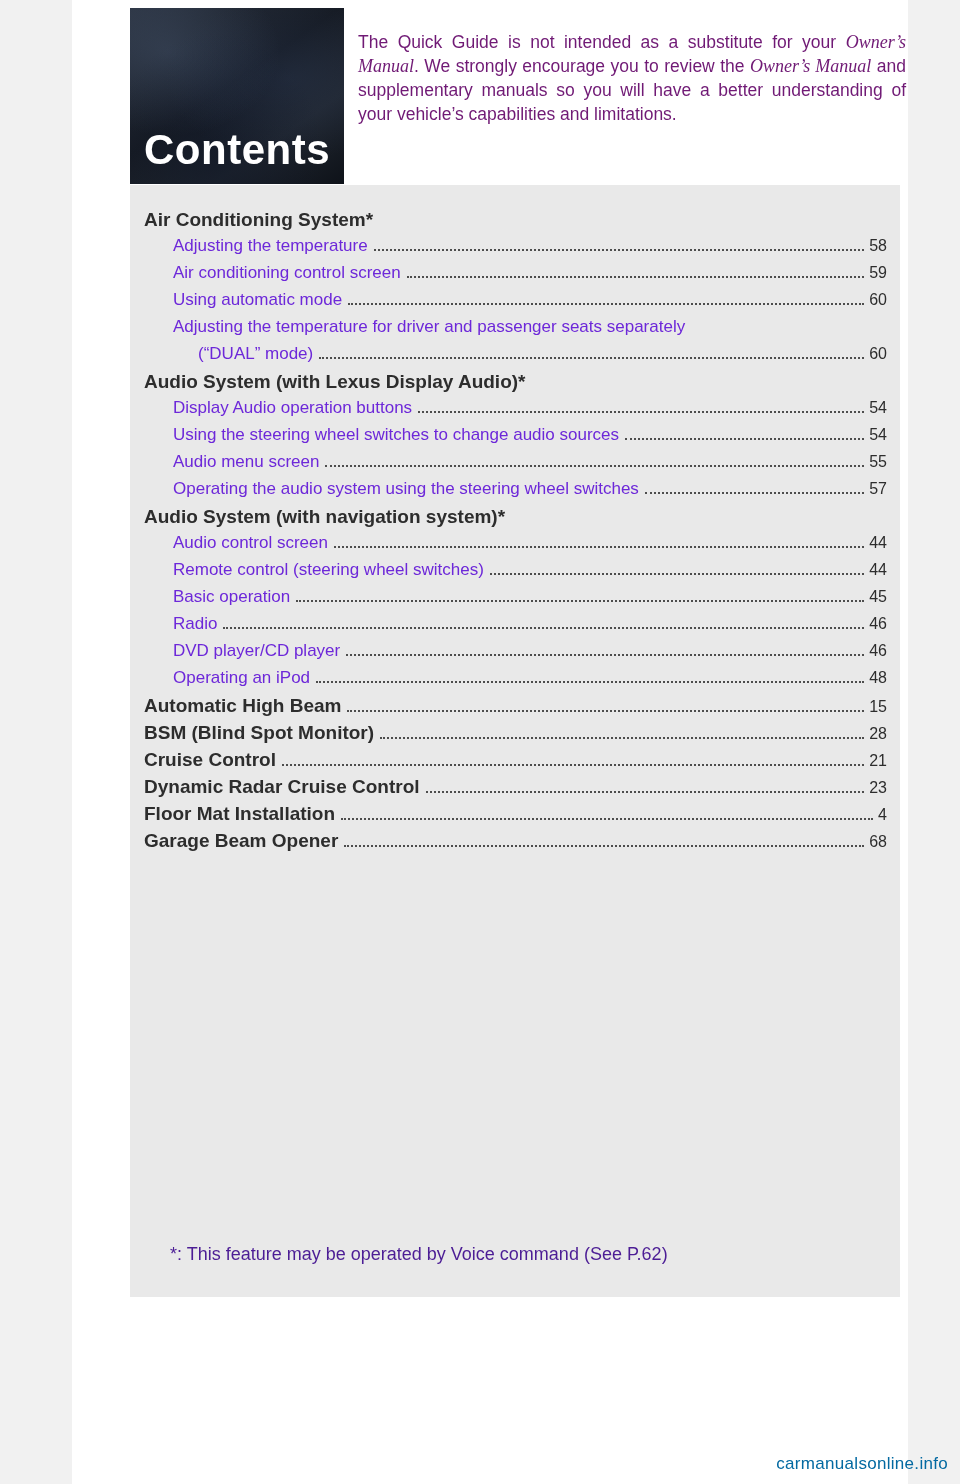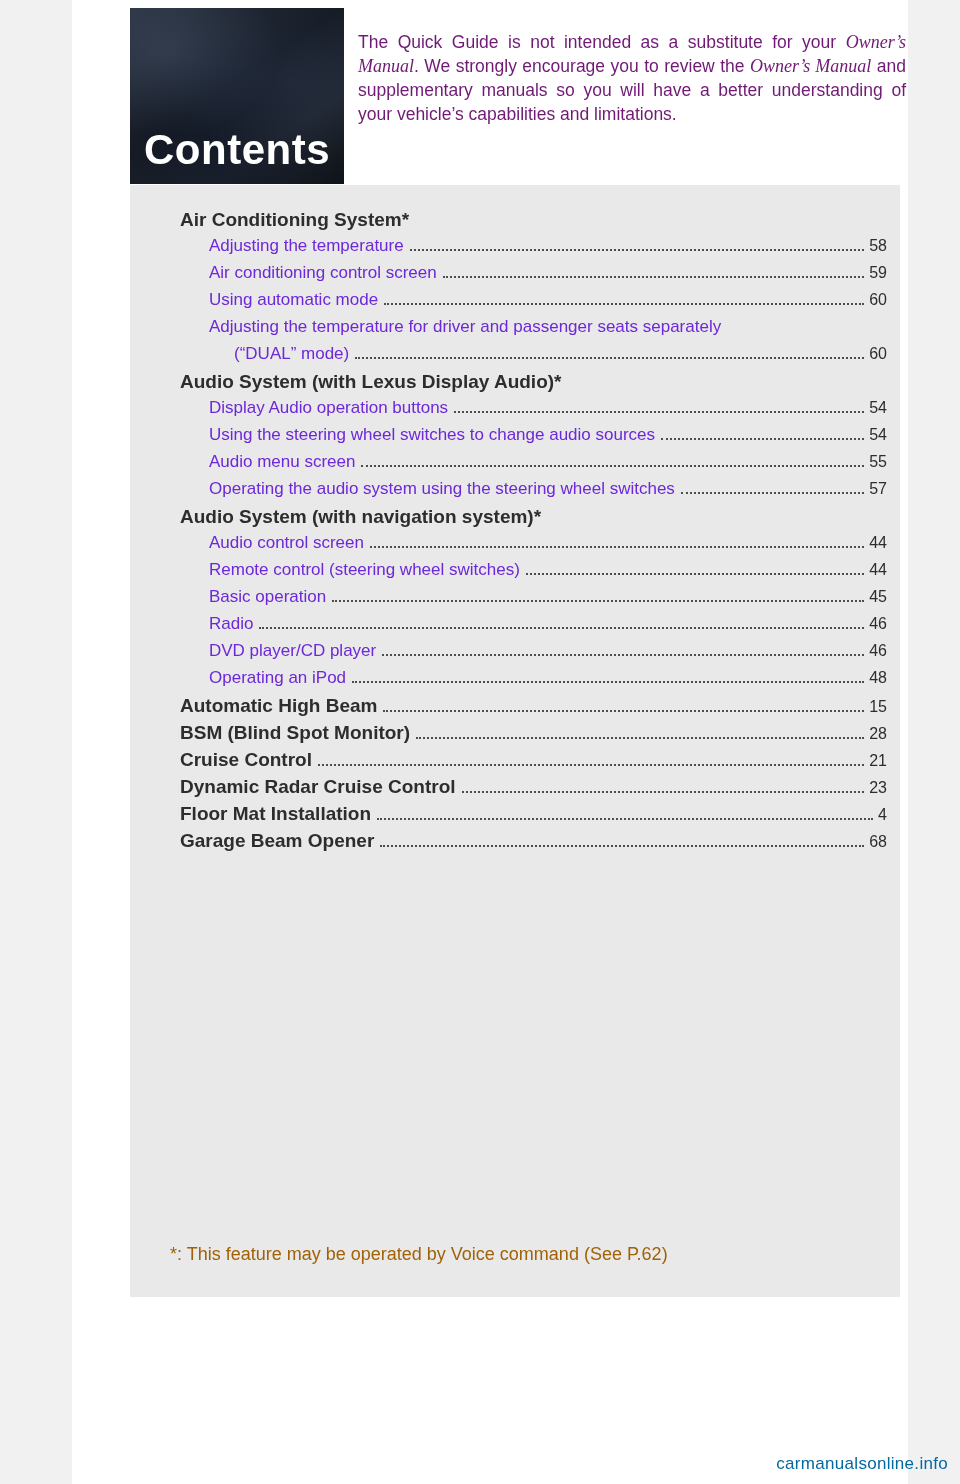--- a/index.html
+++ b/index.html
@@ -34,34 +34,34 @@
     position:absolute; left:286px; top:16px; width:548px;
     font-size:17.5px; line-height:24px; text-align:justify; color:#701a75;margin-top:14px;
   }
   .intro i { font-family:"Liberation Serif", serif; font-size:18px; }
   
   .toc-panel {
     position:absolute; left:58px; top:185px; width:770px; height:1112px;
     background: var(--panel-bg, #e9e9e9);
     padding:24px 13px 0 14px;
   }
-  .toc-row { display:flex; align-items:baseline; height:27px; overflow:hidden;margin-left:36px; }
+  .toc-row { display:flex; align-items:baseline; height:27px; overflow:hidden; }
   .toc-h { font-size:19px; font-weight:bold; color:#2d2d2d; white-space:nowrap; }
   .toc-t { font-size:17px; color:#6d28d9; white-space:nowrap; }
   .toc-sub { padding-left:29px; }
   .toc-cont { padding-left:54px; }
   .toc-dots {
     flex:1 1 auto; min-width:8px;
     border-bottom:2px dotted #4d4d4d;
     margin:0 5px 4px 6px;
   }
   .toc-page { font-size:16px; color:#2d2d2d; }
   .footnote {
     position:absolute; left:40px; bottom:32px;
-    font-size:18px; color:#a16207;margin-top:44px;
+    font-size:18px; color:#4c1d95;margin-top:44px;
   }
   .watermark {
     position:absolute; right:12px; bottom:10px;
     font-size:17px; color:#0369a1; letter-spacing:0.3px;
   }
 </style>
 </head>
 <body>
 
 <div class="page">

